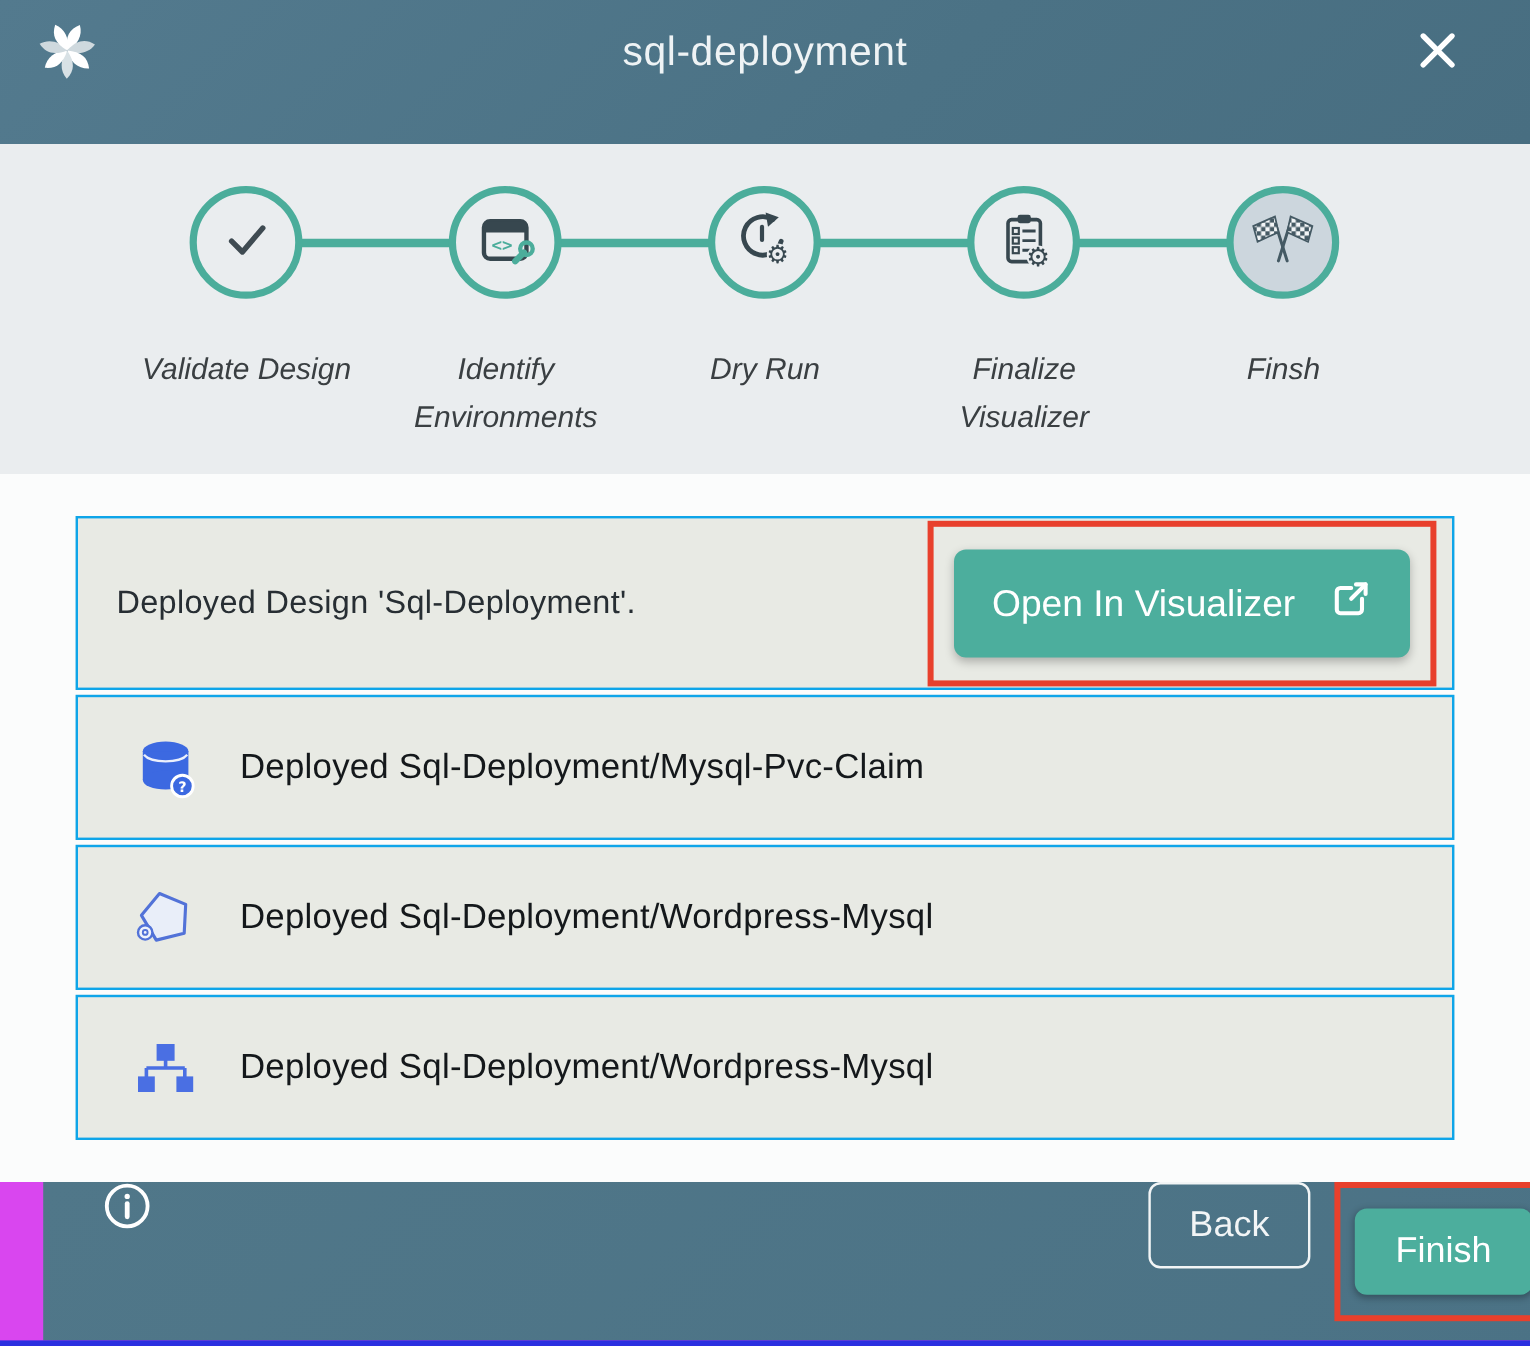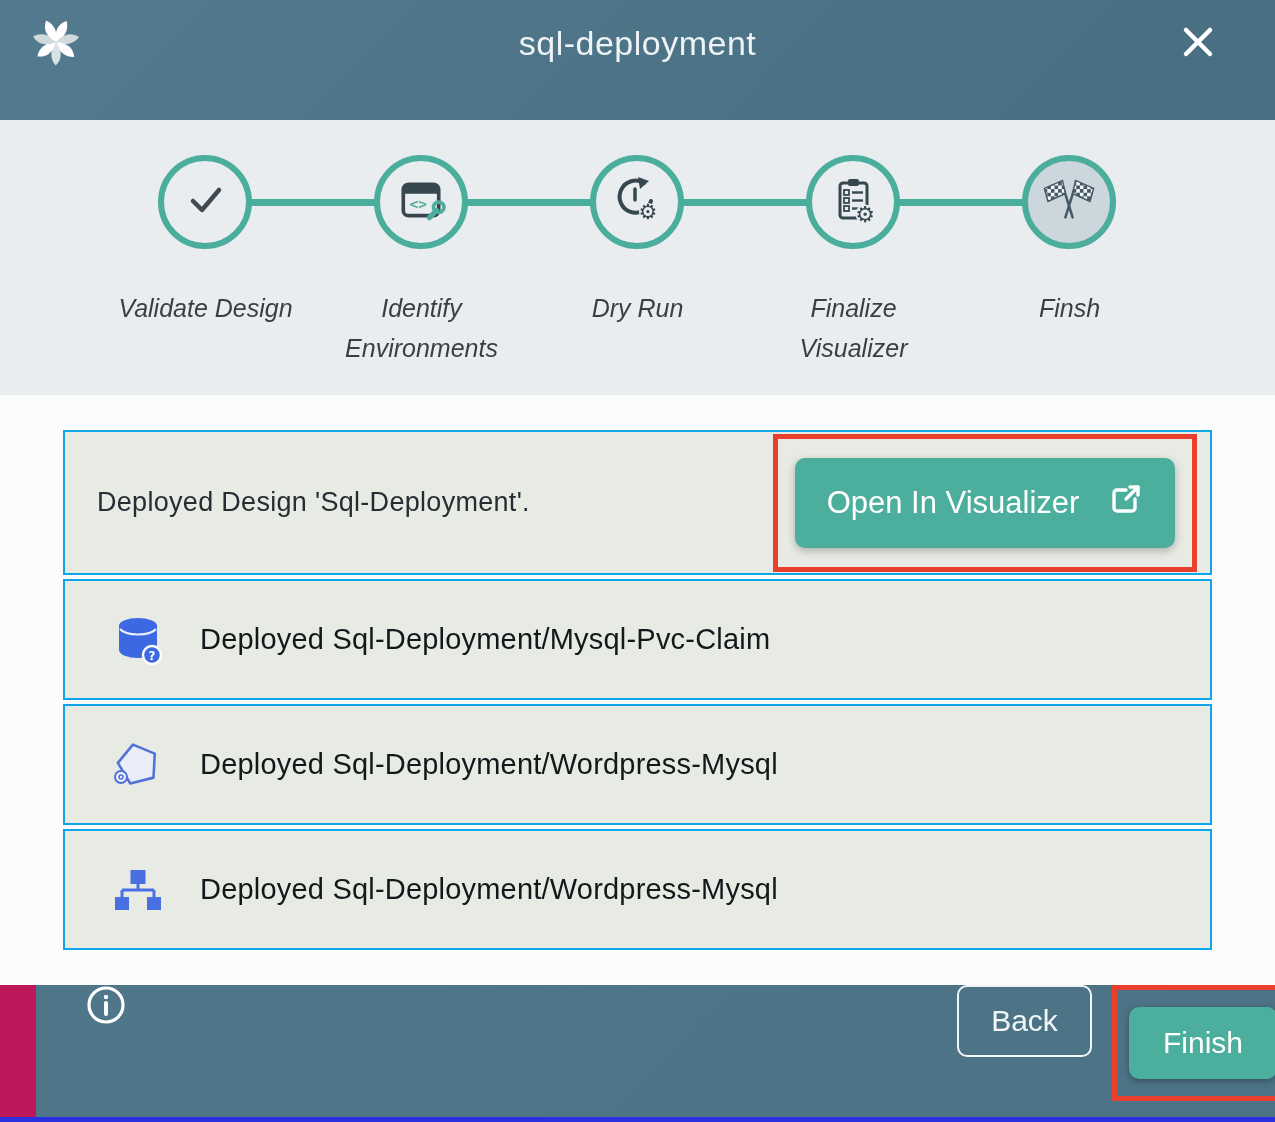--- a/index.html
+++ b/index.html
@@ -2,21 +2,21 @@
 <html><head>
 <meta charset="utf-8">
 <style>
   * { box-sizing: border-box; margin: 0; padding: 0; }
   html,body { background:#fff; }
   .page {
     position: relative;
     width: 1275px; height: 1122px;
     font-family: "Liberation Sans", sans-serif;
     overflow: hidden;
-    background: #be185d;
+    background: #d946ef;
   }
 
   
   .header {
     position: absolute; left:0; top:0; width:100%; height:120px;
     background: linear-gradient(135deg,#537a8e 0%, #4b7285 60%, #486e81 100%);
     display:flex; align-items:center;
   }
   .logo { position:absolute; left:30px; top:16px; width:52px; height:52px; }
   .win-title {

